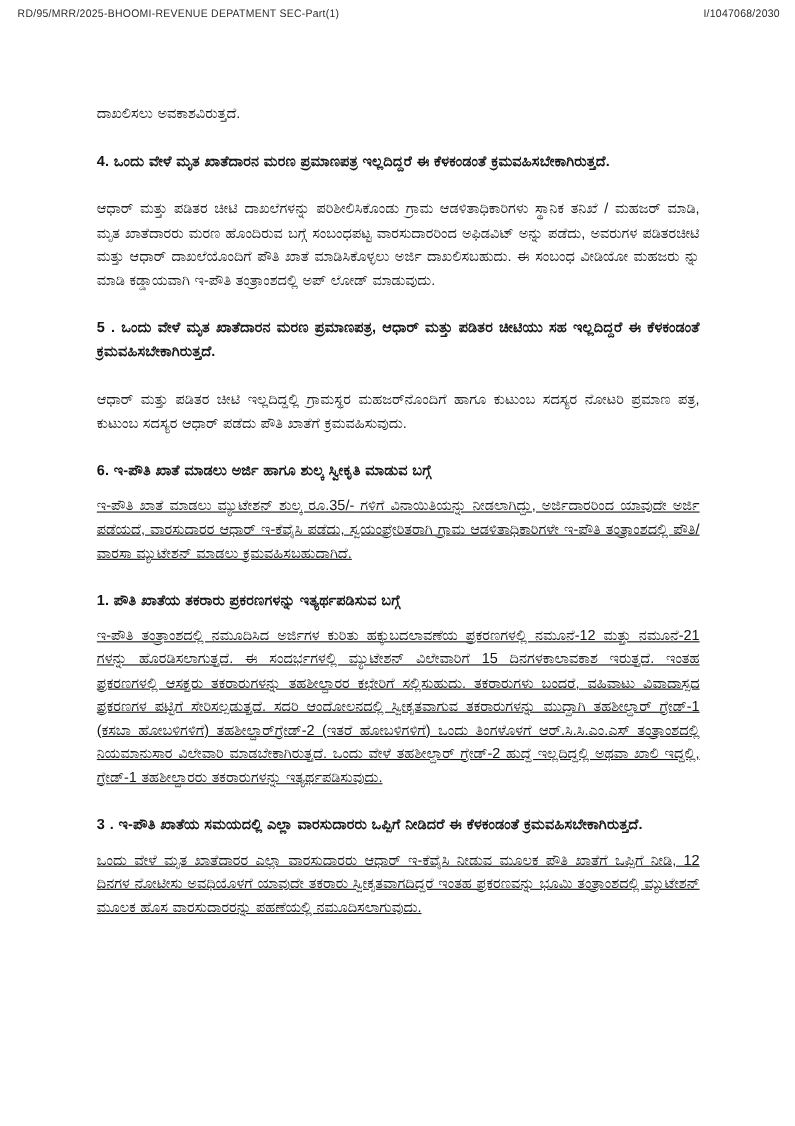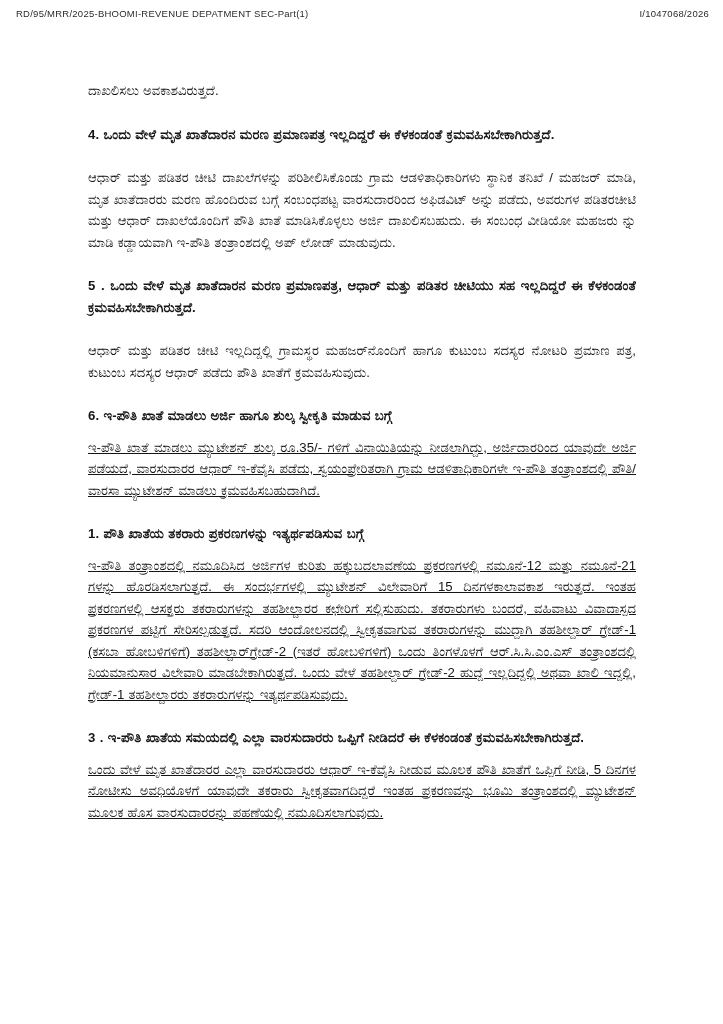--- a/index.html
+++ b/index.html
@@ -71,35 +71,35 @@
     font-weight: 400;
   }
   .blk.heading {
     font-weight: 700;
     letter-spacing: 0.1px;
   }
 
   
   .gap-sm  { margin-top: 10px; text-decoration: underline; }
   .gap-md  { margin-top: 22px; }
-  .gap-none { margin-top: 0; }
+  .gap-none { margin-top: 12px; }
 
   
   .scan-soft {
     filter: contrast(1.03);
   }
 </style>
 </head>
 <body>
 
 <div class="page scan-soft">
 
   <div class="doc-header">
     <span class="ref-left">RD/95/MRR/2025-BHOOMI-REVENUE DEPATMENT SEC-Part(1)</span>
-    <span class="ref-right">I/1047068/2026</span>
+    <span class="ref-right">I/1047068/2030</span>
   </div>
 
   <div class="body-col">
 
     <p class="blk para gap-none">ದಾಖಲಿಸಲು ಅವಕಾಶವಿರುತ್ತದೆ.</p>
 
     <p class="blk heading gap-md">4. ಒಂದು ವೇಳೆ ಮೃತ ಖಾತೆದಾರನ ಮರಣ ಪ್ರಮಾಣಪತ್ರ ಇಲ್ಲದಿದ್ದರೆ ಈ ಕೆಳಕಂಡಂತೆ ಕ್ರಮವಹಿಸಬೇಕಾಗಿರುತ್ತದೆ.</p>
 
     <p class="blk para gap-md">ಆಧಾರ್ ಮತ್ತು ಪಡಿತರ ಚೀಟಿ ದಾಖಲೆಗಳನ್ನು ಪರಿಶೀಲಿಸಿಕೊಂಡು ಗ್ರಾಮ ಆಡಳಿತಾಧಿಕಾರಿಗಳು ಸ್ಥಾನಿಕ ತನಿಖೆ / ಮಹಜರ್ ಮಾಡಿ, ಮೃತ ಖಾತೆದಾರರು ಮರಣ ಹೊಂದಿರುವ ಬಗ್ಗೆ ಸಂಬಂಧಪಟ್ಟ ವಾರಸುದಾರರಿಂದ ಅಫಿಡವಿಟ್ ಅನ್ನು ಪಡೆದು, ಅವರುಗಳ ಪಡಿತರಚೀಟಿ ಮತ್ತು ಆಧಾರ್ ದಾಖಲೆಯೊಂದಿಗೆ ಪೌತಿ ಖಾತೆ ಮಾಡಿಸಿಕೊಳ್ಳಲು ಅರ್ಜಿ ದಾಖಲಿಸಬಹುದು. ಈ ಸಂಬಂಧ ವೀಡಿಯೋ ಮಹಜರು ನ್ನು ಮಾಡಿ ಕಡ್ಡಾಯವಾಗಿ ಇ-ಪೌತಿ ತಂತ್ರಾಂಶದಲ್ಲಿ ಅಪ್ ಲೋಡ್ ಮಾಡುವುದು.</p>
 
@@ -110,17 +110,17 @@
     <p class="blk heading gap-md">6.  ಇ-ಪೌತಿ ಖಾತೆ ಮಾಡಲು ಅರ್ಜಿ ಹಾಗೂ ಶುಲ್ಕ ಸ್ವೀಕೃತಿ ಮಾಡುವ ಬಗ್ಗೆ</p>
 
     <p class="blk para gap-sm">ಇ-ಪೌತಿ ಖಾತೆ ಮಾಡಲು ಮ್ಯುಟೇಶನ್ ಶುಲ್ಕ ರೂ.35/- ಗಳಿಗೆ ವಿನಾಯಿತಿಯನ್ನು ನೀಡಲಾಗಿದ್ದು, ಅರ್ಜಿದಾರರಿಂದ ಯಾವುದೇ ಅರ್ಜಿ ಪಡೆಯದೆ, ವಾರಸುದಾರರ ಆಧಾರ್ ಇ-ಕೆವೈಸಿ ಪಡೆದು, ಸ್ವಯಂಪ್ರೇರಿತರಾಗಿ ಗ್ರಾಮ ಆಡಳಿತಾಧಿಕಾರಿಗಳೇ ಇ-ಪೌತಿ ತಂತ್ರಾಂಶದಲ್ಲಿ ಪೌತಿ/ವಾರಸಾ ಮ್ಯುಟೇಶನ್ ಮಾಡಲು ಕ್ರಮವಹಿಸಬಹುದಾಗಿದೆ.</p>
 
     <p class="blk heading gap-md">1.  ಪೌತಿ ಖಾತೆಯ ತಕರಾರು ಪ್ರಕರಣಗಳನ್ನು ಇತ್ಯರ್ಥಪಡಿಸುವ ಬಗ್ಗೆ</p>
 
     <p class="blk para gap-sm">ಇ-ಪೌತಿ ತಂತ್ರಾಂಶದಲ್ಲಿ ನಮೂದಿಸಿದ ಅರ್ಜಿಗಳ ಕುರಿತು ಹಕ್ಕುಬದಲಾವಣೆಯ ಪ್ರಕರಣಗಳಲ್ಲಿ ನಮೂನೆ-12 ಮತ್ತು ನಮೂನೆ-21 ಗಳನ್ನು ಹೊರಡಿಸಲಾಗುತ್ತದೆ. ಈ ಸಂದರ್ಭಗಳಲ್ಲಿ ಮ್ಯುಟೇಶನ್ ವಿಲೇವಾರಿಗೆ 15 ದಿನಗಳಕಾಲಾವಕಾಶ ಇರುತ್ತದೆ. ಇಂತಹ ಪ್ರಕರಣಗಳಲ್ಲಿ ಆಸಕ್ತರು ತಕರಾರುಗಳನ್ನು ತಹಶೀಲ್ದಾರರ ಕಛೇರಿಗೆ ಸಲ್ಲಿಸುಹುದು. ತಕರಾರುಗಳು ಬಂದರೆ, ವಹಿವಾಟು ವಿವಾದಾಸ್ಪದ ಪ್ರಕರಣಗಳ ಪಟ್ಟಿಗೆ ಸೇರಿಸಲ್ಪಡುತ್ತದೆ. ಸದರಿ ಆಂದೋಲನದಲ್ಲಿ ಸ್ವೀಕೃತವಾಗುವ ತಕರಾರುಗಳನ್ನು ಮುದ್ದಾಗಿ ತಹಶೀಲ್ದಾರ್ ಗ್ರೇಡ್-1 (ಕಸಬಾ ಹೋಬಳಿಗಳಿಗೆ) ತಹಶೀಲ್ದಾರ್‌ಗ್ರೇಡ್-2 (ಇತರೆ ಹೋಬಳಿಗಳಿಗೆ) ಒಂದು ತಿಂಗಳೊಳಗೆ ಆರ್.ಸಿ.ಸಿ.ಎಂ.ಎಸ್ ತಂತ್ರಾಂಶದಲ್ಲಿ ನಿಯಮಾನುಸಾರ ವಿಲೇವಾರಿ ಮಾಡಬೇಕಾಗಿರುತ್ತದೆ.  ಒಂದು ವೇಳೆ ತಹಶೀಲ್ದಾರ್ ಗ್ರೇಡ್-2 ಹುದ್ದೆ ಇಲ್ಲದಿದ್ದಲ್ಲಿ ಅಥವಾ ಖಾಲಿ ಇದ್ದಲ್ಲಿ, ಗ್ರೇಡ್-1 ತಹಶೀಲ್ದಾರರು ತಕರಾರುಗಳನ್ನು ಇತ್ಯರ್ಥಪಡಿಸುವುದು.</p>
 
     <p class="blk heading gap-md">3 . ಇ-ಪೌತಿ ಖಾತೆಯ ಸಮಯದಲ್ಲಿ ಎಲ್ಲಾ ವಾರಸುದಾರರು ಒಪ್ಪಿಗೆ ನೀಡಿದರೆ ಈ ಕೆಳಕಂಡಂತೆ ಕ್ರಮವಹಿಸಬೇಕಾಗಿರುತ್ತದೆ.</p>
 
-    <p class="blk para gap-sm">ಒಂದು ವೇಳೆ ಮೃತ ಖಾತೆದಾರರ ಎಲ್ಲಾ ವಾರಸುದಾರರು ಆಧಾರ್ ಇ-ಕೆವೈಸಿ ನೀಡುವ ಮೂಲಕ ಪೌತಿ ಖಾತೆಗೆ ಒಪ್ಪಿಗೆ ನೀಡಿ, 5 ದಿನಗಳ ನೋಟೀಸು ಅವಧಿಯೊಳಗೆ ಯಾವುದೇ ತಕರಾರು ಸ್ವೀಕೃತವಾಗದಿದ್ದರೆ ಇಂತಹ ಪ್ರಕರಣವನ್ನು ಭೂಮಿ ತಂತ್ರಾಂಶದಲ್ಲಿ ಮ್ಯುಟೇಶನ್ ಮೂಲಕ ಹೊಸ ವಾರಸುದಾರರನ್ನು ಪಹಣೆಯಲ್ಲಿ ನಮೂದಿಸಲಾಗುವುದು.</p>
+    <p class="blk para gap-sm">ಒಂದು ವೇಳೆ ಮೃತ ಖಾತೆದಾರರ ಎಲ್ಲಾ ವಾರಸುದಾರರು ಆಧಾರ್ ಇ-ಕೆವೈಸಿ ನೀಡುವ ಮೂಲಕ ಪೌತಿ ಖಾತೆಗೆ ಒಪ್ಪಿಗೆ ನೀಡಿ, 12 ದಿನಗಳ ನೋಟೀಸು ಅವಧಿಯೊಳಗೆ ಯಾವುದೇ ತಕರಾರು ಸ್ವೀಕೃತವಾಗದಿದ್ದರೆ ಇಂತಹ ಪ್ರಕರಣವನ್ನು ಭೂಮಿ ತಂತ್ರಾಂಶದಲ್ಲಿ ಮ್ಯುಟೇಶನ್ ಮೂಲಕ ಹೊಸ ವಾರಸುದಾರರನ್ನು ಪಹಣೆಯಲ್ಲಿ ನಮೂದಿಸಲಾಗುವುದು.</p>
 
 
   </div>
 </div>
 
 </body></html>

